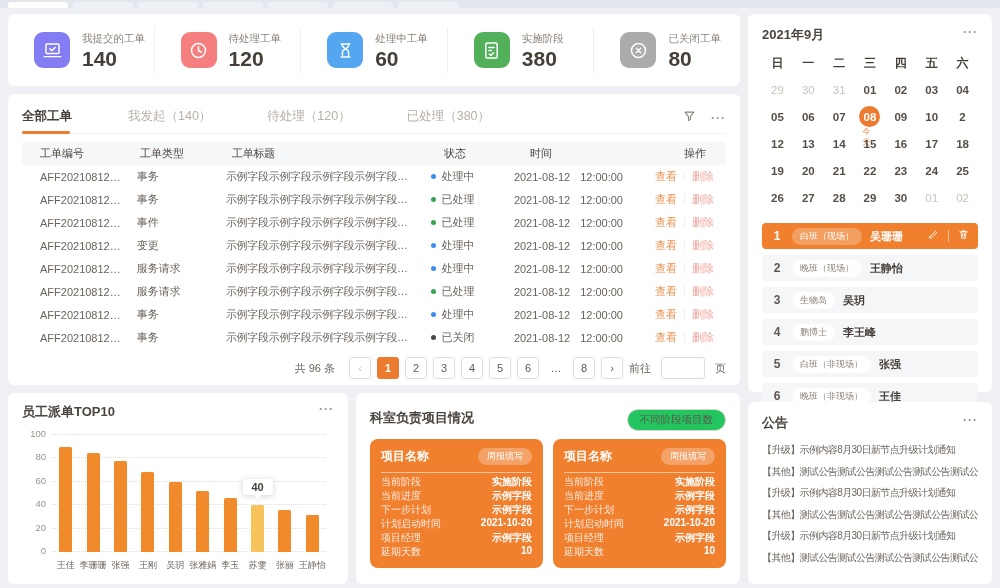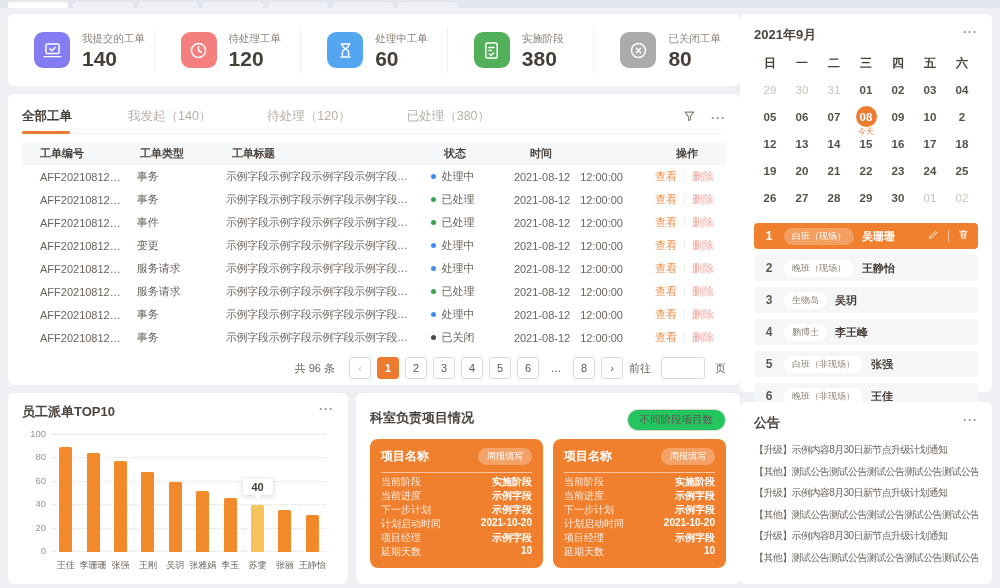--- a/index.html
+++ b/index.html
@@ -1,21 +1,21 @@
 <!DOCTYPE html>
 <html><head>
 <meta charset="utf-8">
 <style>
 *{margin:0;padding:0;box-sizing:border-box}
 html,body{width:1000px;height:588px;overflow:hidden}
 body{font-family:"Liberation Sans","DejaVu Sans",sans-serif;background:#eef0f4;color:#4c453f;font-size:12px}
 .top-strip{height:8px;background:#e3e6ed;display:flex;gap:5px;padding:2px 8px 0}
 .top-strip i{display:block;width:60px;border-radius:3px 3px 0 0;background:#eef0f5}
 .top-strip i.act{background:#ffffff}
-.layout{display:grid;grid-template-columns:732px 1fr;padding:6px 8px 8px;height:580px}
+.layout{display:grid;grid-template-columns:732px 1fr;gap:8px;padding:6px 8px 8px;height:580px}
 .left-col{display:flex;flex-direction:column;gap:8px;min-width:0}
 .right-col{display:flex;flex-direction:column;gap:10px;min-width:0}
 .panel{background:#fff;border-radius:6px}
 .panel-title{font-size:13px;font-weight:bold;color:#4c453f}
 .more-dots{color:#9a938c;font-weight:bold;letter-spacing:1px;font-size:12px;cursor:pointer;line-height:1}
 
 .stats{height:72px;display:flex;align-items:center}
 .stat-item{flex:1;display:flex;align-items:center;gap:12px;padding-left:26px;height:46px}
 .stat-item + .stat-item{border-left:1px solid #efefef}
 .stat-icon{width:36px;height:36px;border-radius:9px;color:#fff;display:flex;align-items:center;justify-content:center;flex:none}
@@ -24,29 +24,29 @@
 .stat-value{font-size:21px;font-weight:bold;color:#453f38;line-height:1}
 svg{fill:none;stroke:currentColor;stroke-width:1.7;stroke-linecap:round;stroke-linejoin:round}
 
 .orders{height:291px;padding:8px 14px 6px;display:flex;flex-direction:column}
 .tabs-row{display:flex;align-items:center;height:32px;border-bottom:1px solid #f3f3f3}
 .tab{margin-right:56px;font-size:12.5px;color:#b7afa7;cursor:pointer;position:relative;height:32px;line-height:28px}
 .tab.active{color:#453f38;font-weight:bold}
 .tab.active:after{content:"";position:absolute;left:0;right:2px;bottom:0;height:3px;background:#ED7B2F;border-radius:2px}
 .tabs-tools{margin-left:auto;display:flex;align-items:center;gap:14px;color:#8a8178}
 .tabs-tools .f-icn svg{width:15px;height:15px}
-.tbl-head{display:flex;align-items:center;background:#f6f7f9;border-radius:3px;height:24px;margin-top:8px;font-weight:bold;font-size:11px;color:#4c453f}
+.tbl-head{display:flex;align-items:center;background:#f6f7f9;border-radius:3px;height:24px;margin-top:8px;font-weight:normal;font-size:11px;color:#4c453f}
 .tbl-row{display:flex;align-items:center;height:23px;font-size:11px;color:#6b635c}
 .col{padding:0 6px;white-space:nowrap;overflow:hidden;text-overflow:ellipsis}
 .col-id{width:112px;padding-left:18px}
 .col-type{width:92px}
 .col-title{width:212px;letter-spacing:-0.3px}
 .col-status{width:86px}
 .col-time{width:146px}
-.col-act{flex:1;text-align:left;padding-right:12px;overflow:visible}
+.col-act{flex:1;text-align:center;padding-right:12px;overflow:visible}
 .dot{display:inline-block;width:5px;height:5px;border-radius:50%;margin-right:6px;vertical-align:1px}
 .time-gap{display:inline-block;width:10px}
 .lnk-view{color:#EE9150;cursor:pointer}
 .act-sep{display:inline-block;width:1px;height:10px;background:#eee;margin:0 7px;vertical-align:-1px}
 .lnk-del{color:#F2A49B;cursor:pointer}
 
 .pagination{display:flex;align-items:center;justify-content:flex-end;gap:6px;margin-top:8px;color:#6b635c;font-size:11px}
 .pg-total{margin-right:8px}
 .pg-btn{min-width:22px;height:22px;border:1px solid #dcdcdc;border-radius:3px;display:flex;align-items:center;justify-content:center;cursor:pointer;background:#fff;color:#5f5750;font-size:11px}
 .pg-btn.active{background:#ED7B2F;border-color:#ED7B2F;color:#fff;font-weight:bold}

